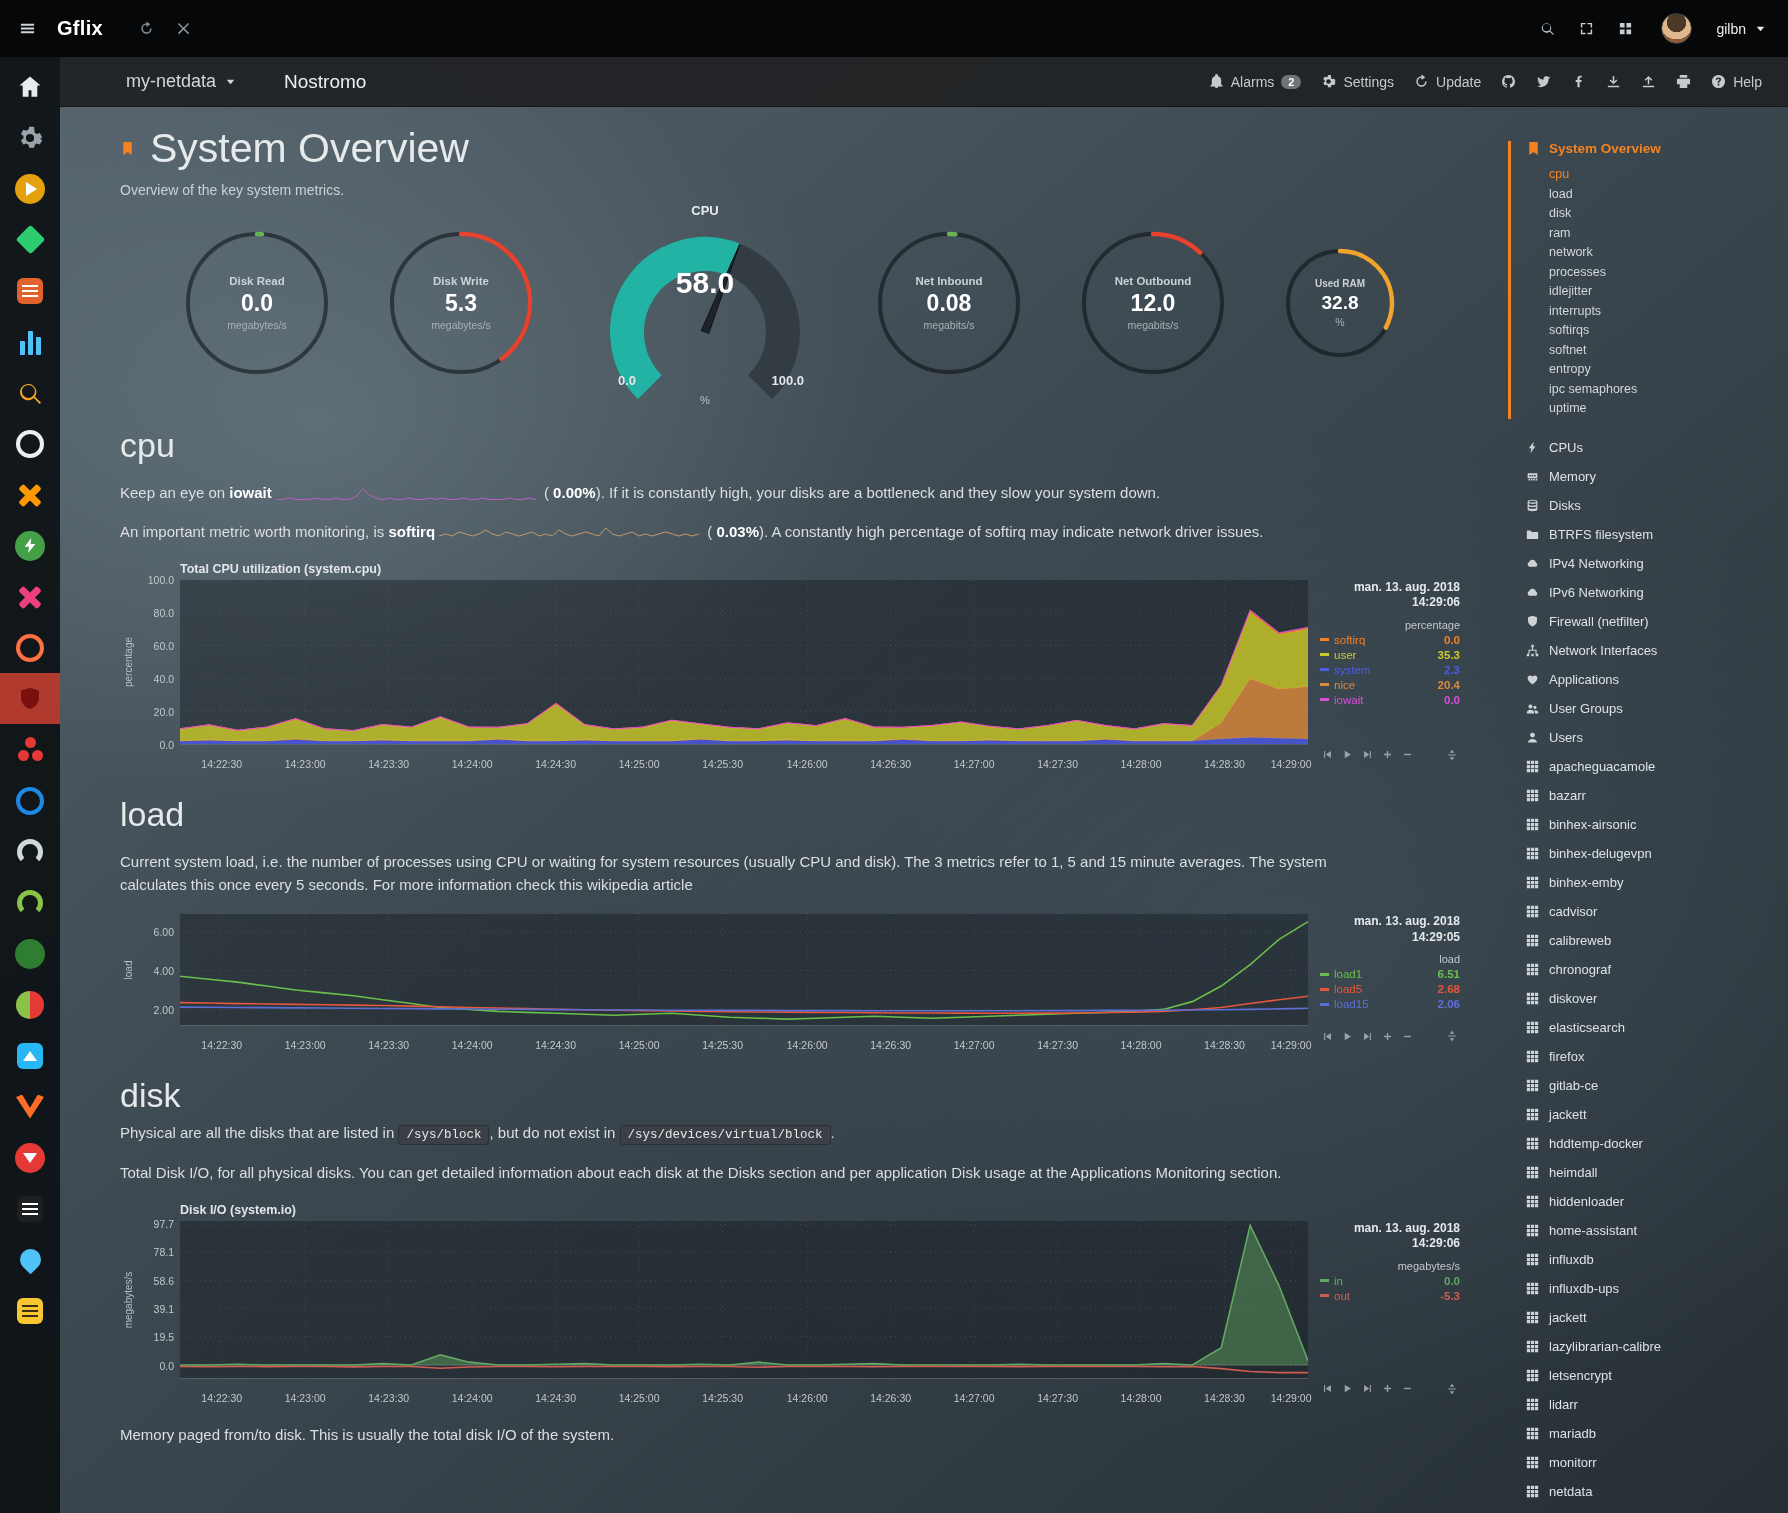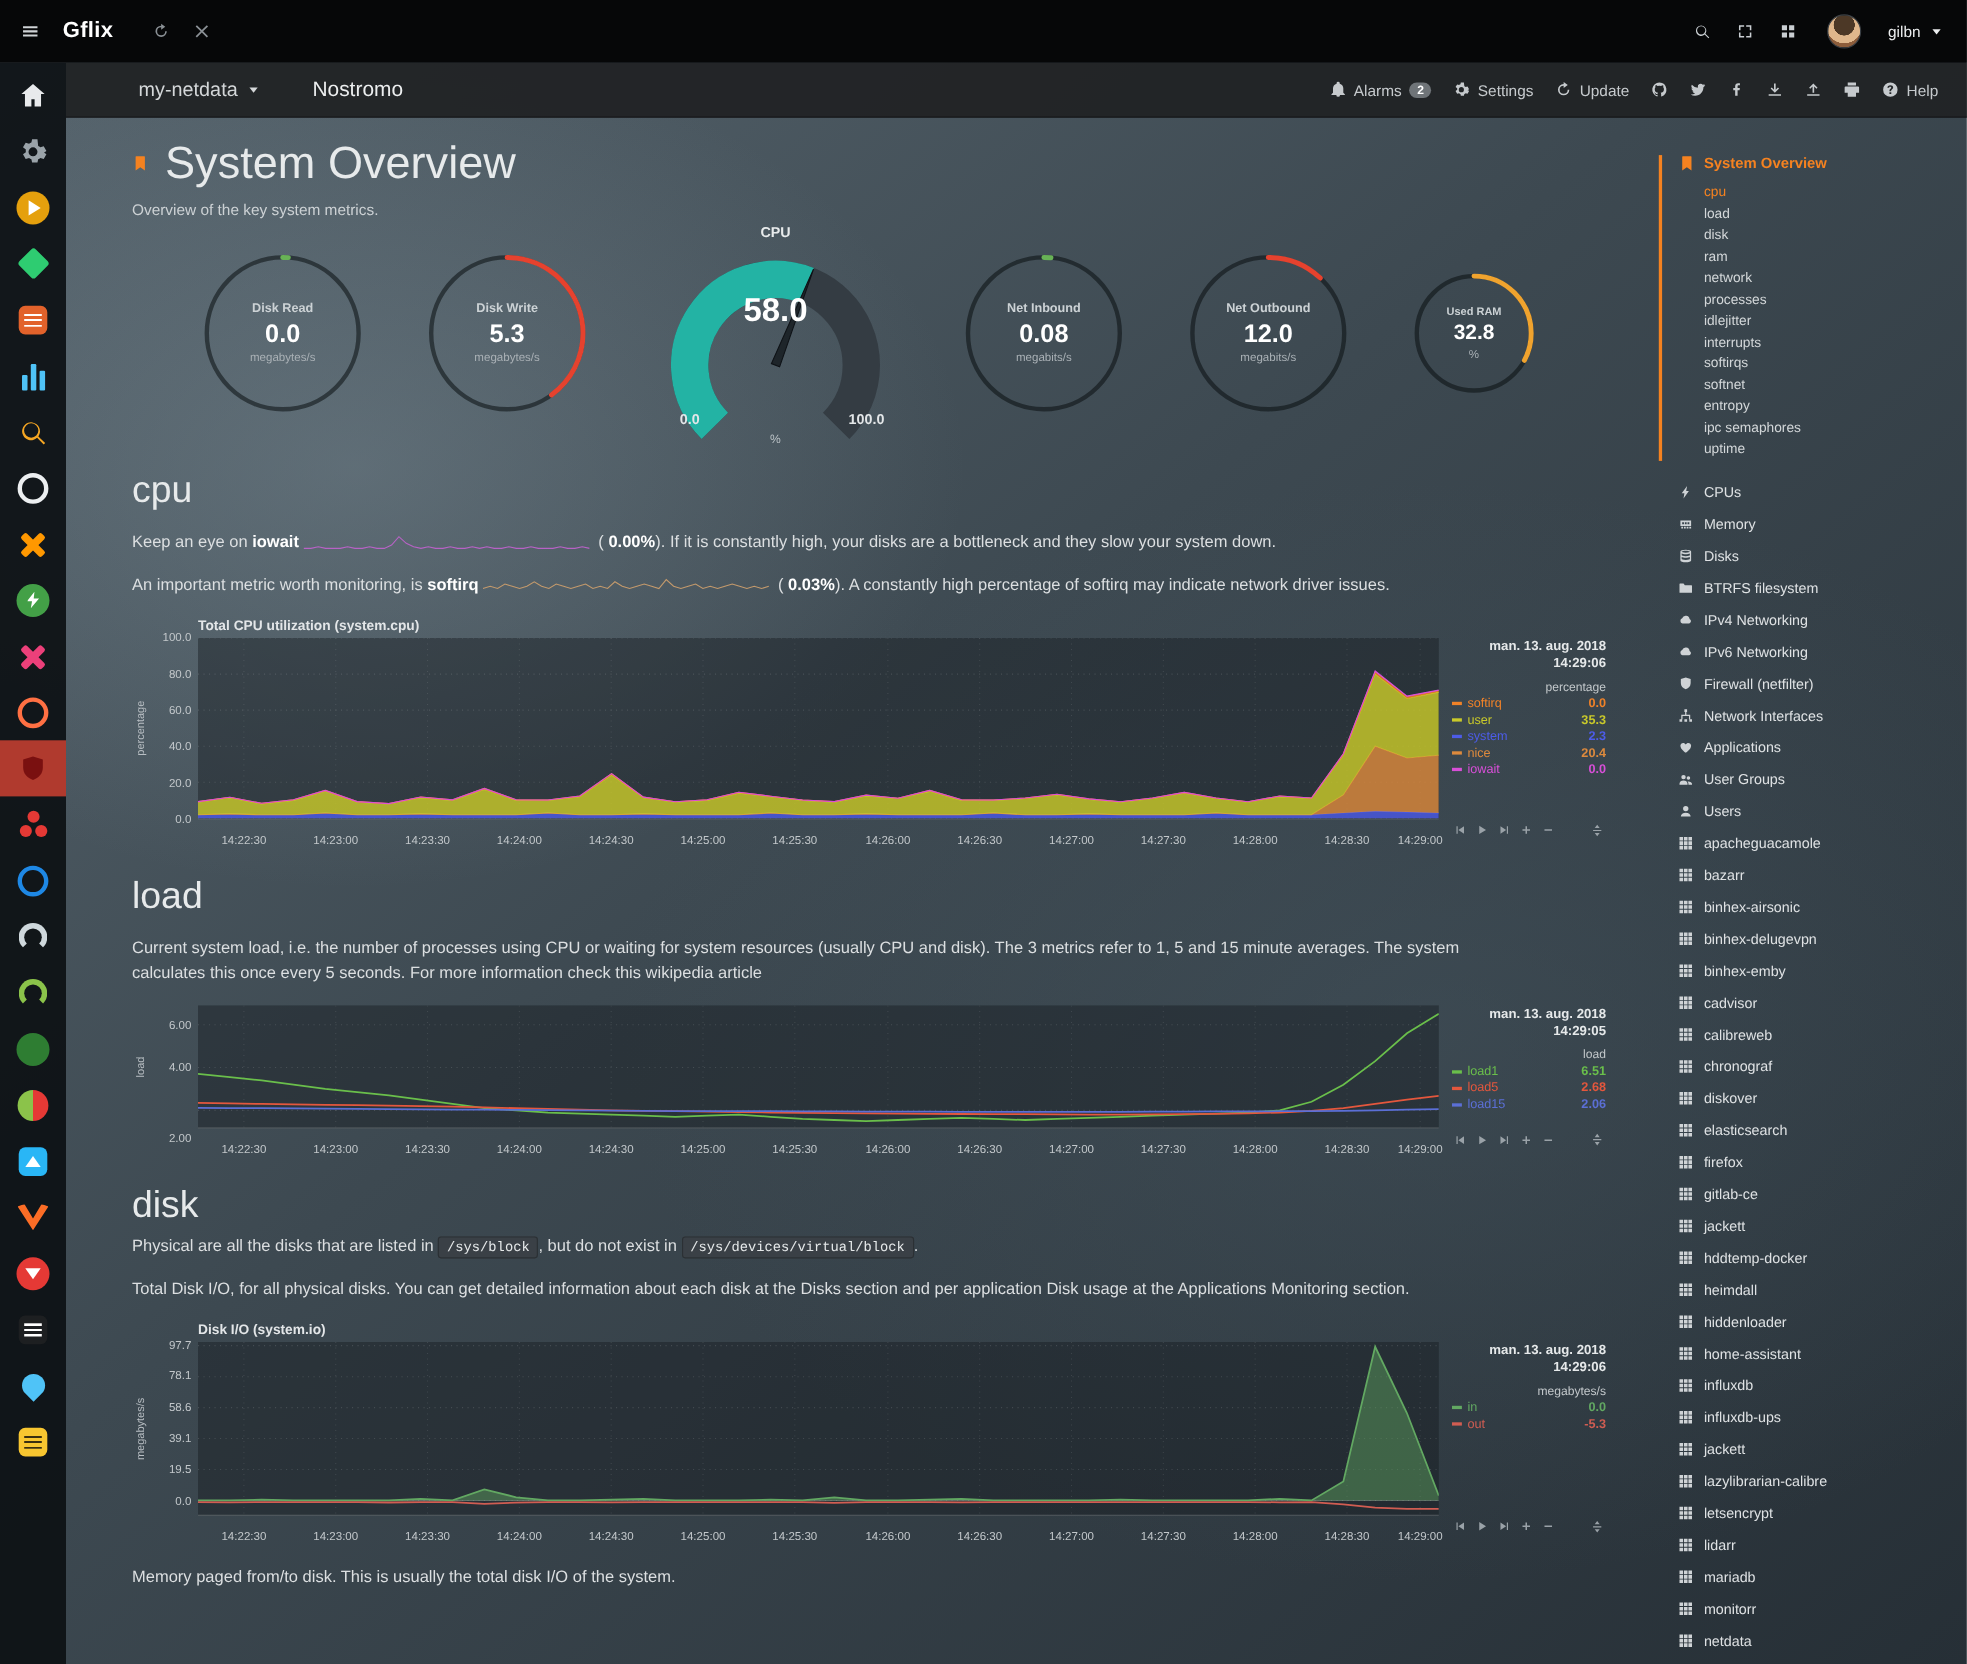--- a/index.html
+++ b/index.html
@@ -996,21 +996,21 @@
   <div class="section-h">load</div>
   <p class="para">Current system load, i.e. the number of processes using CPU or waiting for system resources (usually CPU and disk). The 3 metrics refer to 1, 5 and 15 minute averages. The system calculates this once every 5 seconds. For more information check this wikipedia article</p>
   <div class="chart">
       <div class="chart-row">
         <div class="ylab">
           <span>load</span>
         </div>
         <div class="ygut">
           <span style="top: 11.6842px;">6.00</span>
           <span style="top: 50.9825px;">4.00</span>
-          <span style="top: 90.2807px; margin-top: 25px;">2.00</span>
+          <span style="top: 90.2807px;">2.00</span>
         </div>
         <div class="plot" style="height: 112px;">
           <svg viewBox="0 0 1000 112" preserveAspectRatio="none">
             <line x1="0" y1="17.684210526315795" x2="1000" y2="17.684210526315795" stroke="rgba(255,255,255,0.13)" stroke-dasharray="1,4" vector-effect="non-scaling-stroke"></line>
             <line x1="0" y1="56.98245614035088" x2="1000" y2="56.98245614035088" stroke="rgba(255,255,255,0.13)" stroke-dasharray="1,4" vector-effect="non-scaling-stroke"></line>
             <line x1="0" y1="96.28070175438597" x2="1000" y2="96.28070175438597" stroke="rgba(255,255,255,0.13)" stroke-dasharray="1,4" vector-effect="non-scaling-stroke"></line>
             <line x1="37" y1="0" x2="37" y2="112" stroke="rgba(255,255,255,0.10)" stroke-dasharray="1,4" vector-effect="non-scaling-stroke"></line>
             <line x1="111" y1="0" x2="111" y2="112" stroke="rgba(255,255,255,0.10)" stroke-dasharray="1,4" vector-effect="non-scaling-stroke"></line>
             <line x1="185" y1="0" x2="185" y2="112" stroke="rgba(255,255,255,0.10)" stroke-dasharray="1,4" vector-effect="non-scaling-stroke"></line>
             <line x1="259" y1="0" x2="259" y2="112" stroke="rgba(255,255,255,0.10)" stroke-dasharray="1,4" vector-effect="non-scaling-stroke"></line>

